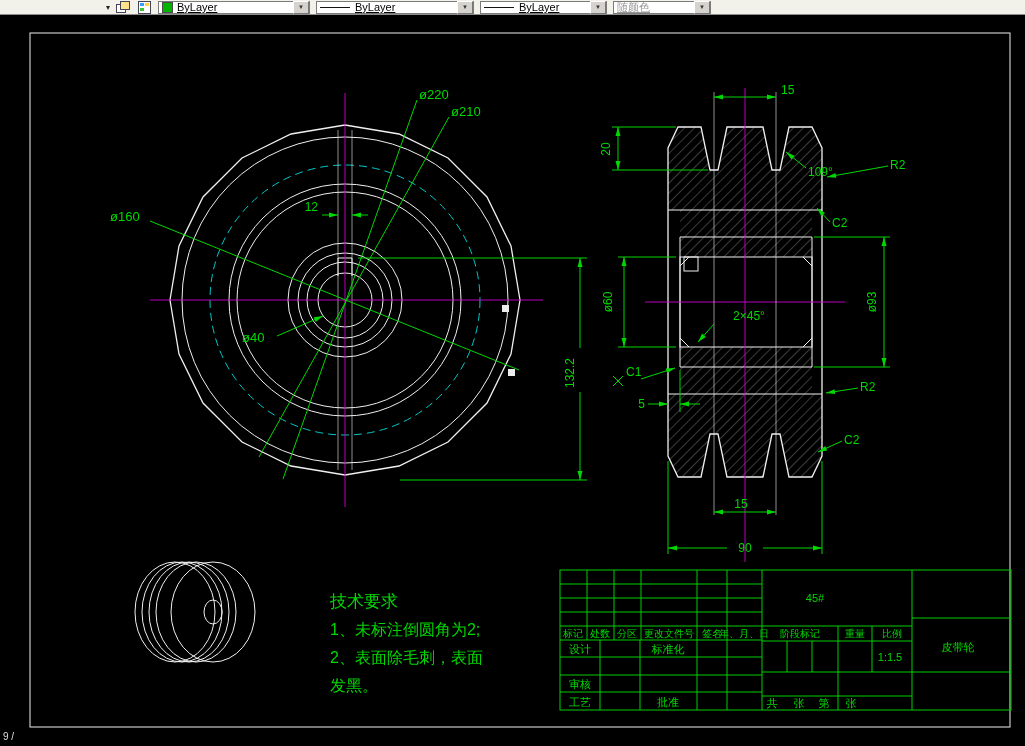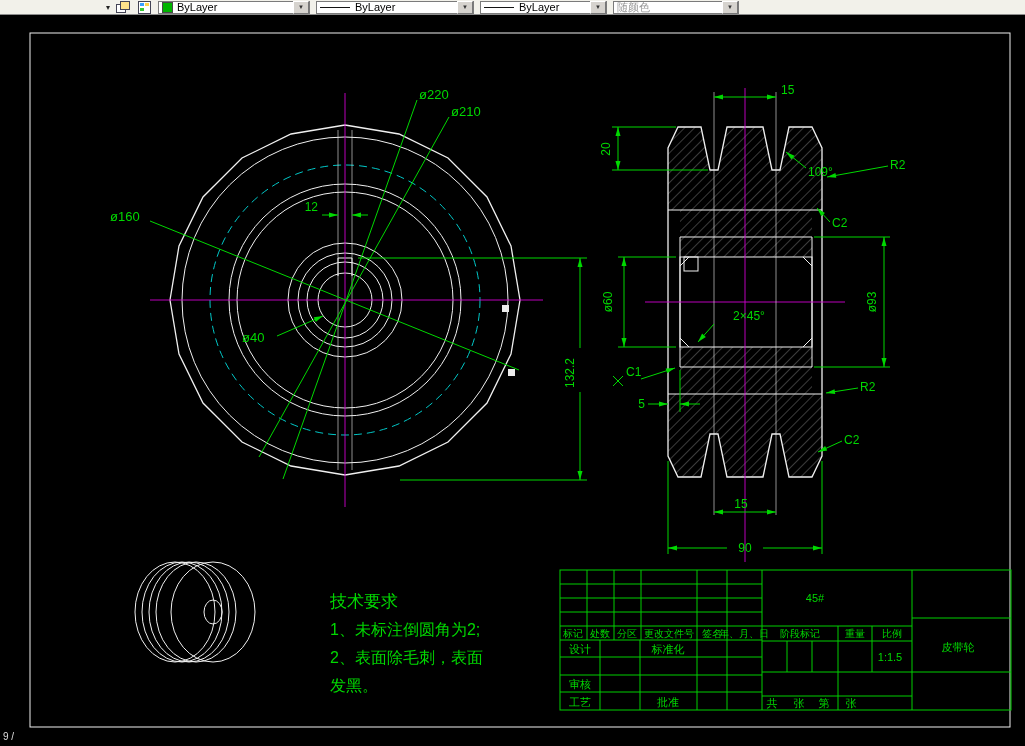--- a/index.html
+++ b/index.html
@@ -10,25 +10,25 @@
            border-bottom:1px solid #8d8d8d;display:flex;align-items:center;gap:6px;
            padding-left:106px;box-sizing:border-box;z-index:5;}
   .tb-arrow{font-size:8px;color:#222;line-height:13px;}
   .tb-icon{display:flex;align-items:center;}
   .tb-icon svg{display:block;}
   .combo{height:13px;background:#fff;border:1px solid #7b7b7b;display:flex;align-items:center;
          font-size:11px;color:#000;padding-left:3px;box-sizing:border-box;}
   .combo .combo-btn{margin-left:auto;width:14px;height:11px;background:#d6d3ce;
          border-top:1px solid #fff;border-left:1px solid #fff;border-right:1px solid #777;
          border-bottom:1px solid #777;font-size:6px;line-height:11px;text-align:center;color:#333;}
-  .c1{width:152px}.c2{width:158px}.c3{width:127px}.c4{width:126px}
+  .c1{width:152px}.c2{width:158px}.c3{width:127px}.c4{width:98px}
   .c4 .combo-text{color:#9a9a9a}
   .swatch{width:9px;height:9px;background:#00b400;border:1px solid #4a4a4a;margin-right:4px;flex:none;}
   .lt-line{width:30px;height:1px;background:#141414;margin-right:5px;flex:none;}
-  .combo-text{white-space:nowrap;line-height:12px;}
+  .combo-text{white-space:nowrap;line-height:12px;text-decoration:underline;}
   
   svg.cad{position:absolute;top:0;left:0;z-index:1;}
   .w{stroke:#f0f0f0;fill:none;stroke-width:1;}
   .w13{stroke-width:1.3;}
   .thin{stroke-width:0.7;opacity:0.85;}
   .mag{stroke:#cf00cf;fill:none;stroke-width:0.9;}
   .cyn{stroke:#00c8c8;fill:none;stroke-width:1;stroke-dasharray:8 5;}
   .g{stroke:#00d800;fill:none;stroke-width:1;}
   .gt{fill:#00d800;font-size:12px;font-family:"Liberation Sans",sans-serif;}
   .gt13{font-size:13px;}

